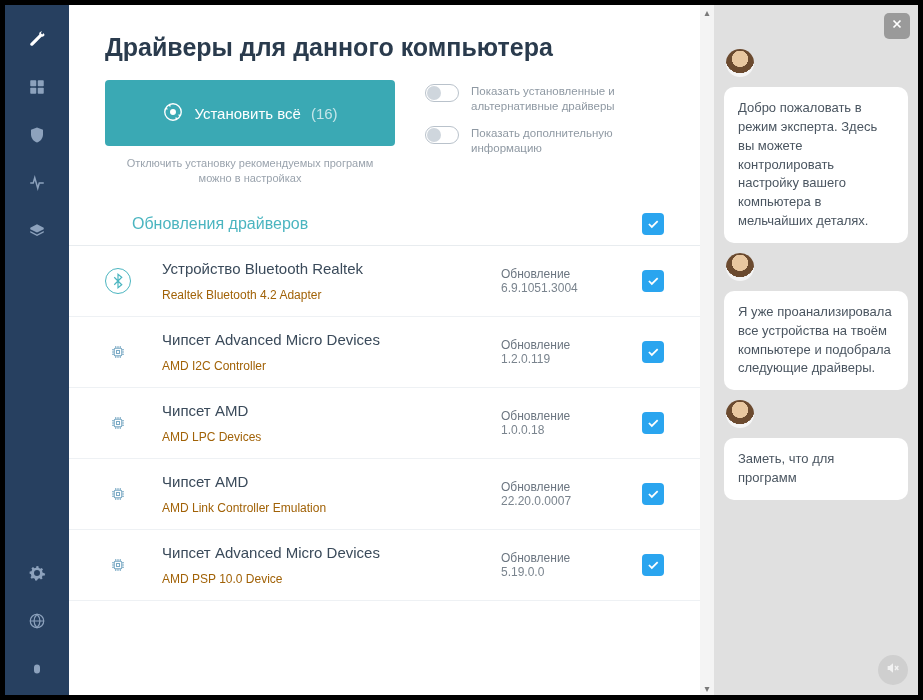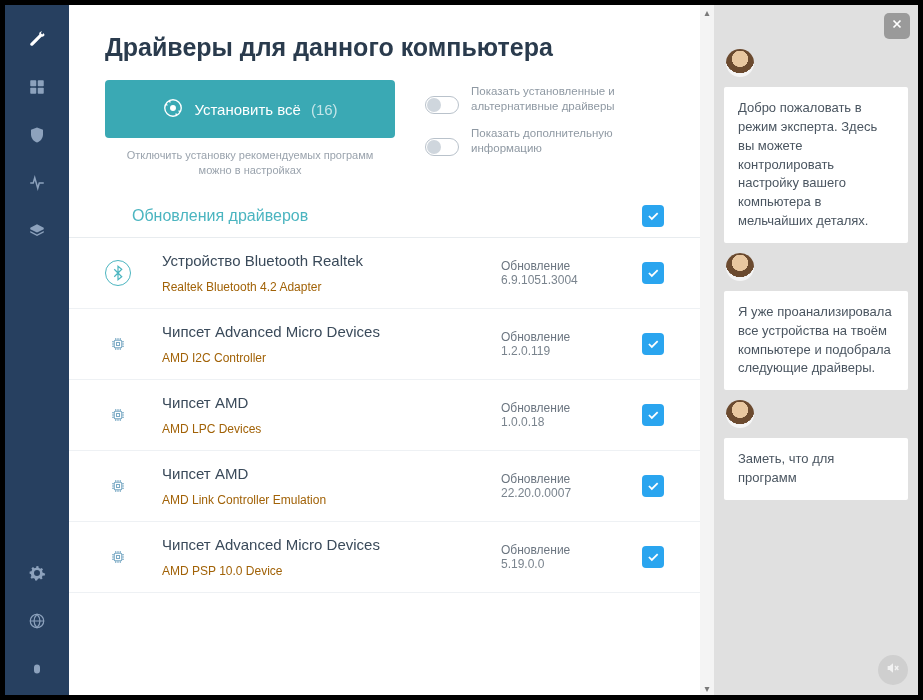--- a/index.html
+++ b/index.html
@@ -64,21 +64,21 @@
 .install-block {
   display: flex;
   flex-direction: column;
   align-items: center;
 }
 .install-btn {
   background: #3aa9b4;
   color: #fff;
   border: none;
   border-radius: 4px;
-  height: 58px;
+  height: 66px;
   width: 290px;
   font-size: 15px;
   display: flex;
   align-items: center;
   justify-content: center;
   gap: 10px;
   cursor: pointer;
 }
 .install-btn .count { color: rgba(255,255,255,0.7); }
 .install-btn svg { width: 22px; height: 22px; }
@@ -91,21 +91,21 @@
   max-width: 260px;
 }
 .toggles {
   display: flex;
   flex-direction: column;
   gap: 12px;
   padding-top: 4px;
 }
 .toggle-row {
   display: flex;
-  align-items: flex-end;
+  align-items: flex-start;
   gap: 12px;
 }
 .switch {
   width: 34px;
   height: 18px;
   border-radius: 10px;
   border: 1px solid #b9c2cb;
   background: #fff;
   position: relative;
   cursor: pointer;
@@ -211,21 +211,21 @@
 }
 .avatar {
   width: 28px;
   height: 28px;
   border-radius: 50%;
   background: radial-gradient(circle at 50% 35%, #e8c7a0 35%, #6b4a2f 36% 62%, #f5f5f5 63%);
   margin-left: 2px;
 }
 .bubble {
   background: #fff;
-  border-radius: 2px;
+  border-radius: 10px;
   padding: 12px 14px;
   font-size: 13px;
   color: #4a5560;
   line-height: 1.45;
 }
 .chat-sound {
   position: absolute;
   bottom: 10px;
   right: 10px;
   width: 30px;

